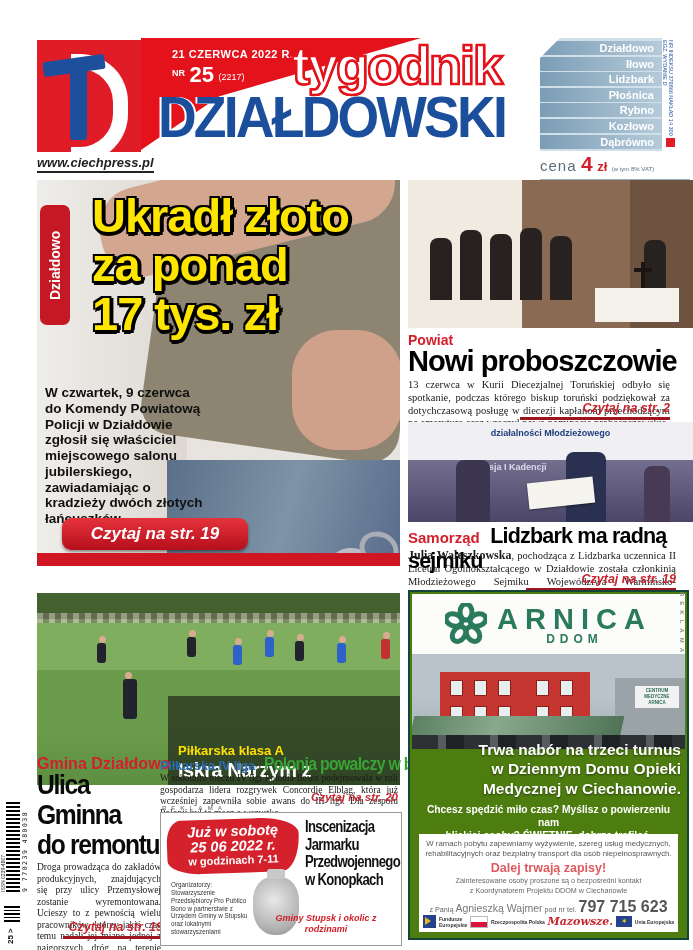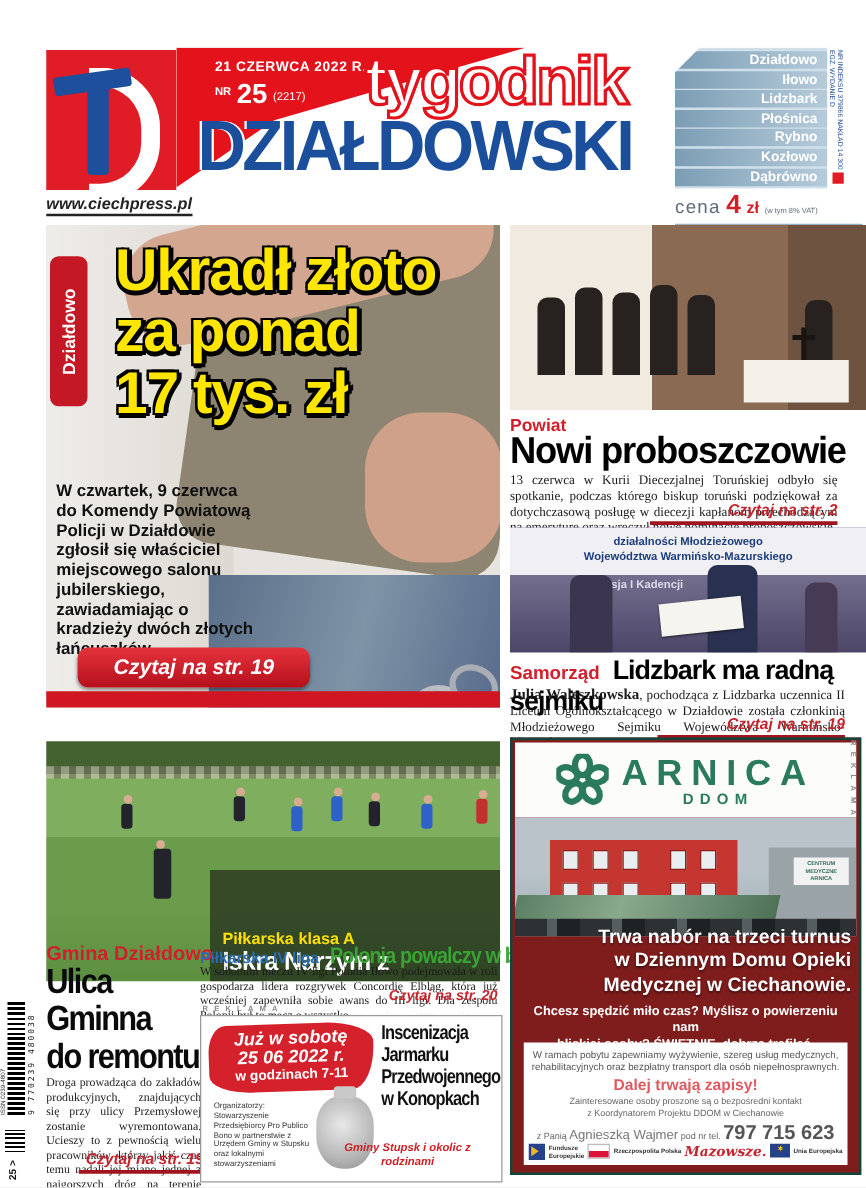--- a/index.html
+++ b/index.html
@@ -137,21 +137,21 @@
   .kon-pot{position:absolute;left:92px;top:64px;width:46px;height:58px;
            background:radial-gradient(circle at 45% 40%,#e8e8e8,#b7b7b7 60%,#8f8f8f);
            border-radius:40% 40% 45% 45%;}
   .kon-pot:before{content:"";position:absolute;left:14px;top:-8px;width:18px;height:10px;background:#c9c9c9;border-radius:3px;}
   .kon-h{position:absolute;left:144px;top:5px;width:96px;font-size:16px;font-weight:800;color:#111;
          line-height:1.1;letter-spacing:-.8px;transform:scaleX(.82);transform-origin:left;}
   .kon-inv{position:absolute;left:92px;top:100px;width:146px;color:#cf2027;font-weight:bold;
            font-style:italic;font-size:9px;text-align:center;line-height:1.2;}
 
   
-  .arnica{left:408px;top:590px;width:281px;height:350px;background:#7f1d1d;border:2px solid #14453a;box-sizing:border-box;}
+  .arnica{left:408px;top:590px;width:281px;height:350px;background:#4d7c0f;border:2px solid #14453a;box-sizing:border-box;}
   .arn-top{position:absolute;left:2px;top:2px;width:273px;height:60px;background:#fcfcfb;
            display:flex;align-items:center;justify-content:center;gap:10px;}
   .arn-name{font-size:29px;letter-spacing:7px;color:#2a7a5e;font-weight:600;}
   .arn-sub{font-size:12px;letter-spacing:5px;color:#2a7a5e;font-weight:600;text-align:center;margin-top:-4px;}
   .rek2{left:679px;top:592px;writing-mode:vertical-rl;}
   .arn-photo{position:absolute;left:2px;top:62px;width:273px;height:95px;overflow:hidden;
              background:linear-gradient(#b9c3c9 0 45%,#9fb0b6);}
   .arn-bld{position:absolute;left:28px;top:18px;width:150px;height:70px;background:#c4362f;}
   .win{position:absolute;width:11px;height:14px;background:#e8edf0;border:1px solid #8c1f1a;}
   .arn-bld2{position:absolute;right:0;top:24px;width:70px;height:64px;background:#9aa4a8;}
@@ -164,21 +164,21 @@
   .arn-h{position:absolute;left:6px;top:148px;width:265px;color:#fff;font-weight:800;font-size:15.5px;
          text-align:right;line-height:1.25;text-shadow:0 1px 2px rgba(0,0,0,.5);}
   .arn-s{position:absolute;left:8px;top:212px;width:261px;color:#fff;font-weight:bold;font-size:10.3px;
          text-align:center;line-height:1.25;}
   .arn-box{position:absolute;left:9px;top:242px;width:259px;height:98px;background:#fff;text-align:center;}
   .arn-info{font-size:7.8px;color:#555;line-height:1.3;margin-top:5px;}
   .arn-hl{color:#e05a60;font-weight:bold;font-size:12.5px;margin-top:2px;}
   .arn-c{font-size:7.2px;color:#666;line-height:1.35;margin-top:1px;}
   .arn-cname{font-size:10.5px;color:#777;}
   .arn-phone{font-size:16px;color:#555;font-weight:bold;}
-  .logos{position:absolute;left:4px;bottom:4px;width:251px;display:flex;align-items:flex-start;justify-content:space-between;}
+  .logos{position:absolute;left:4px;bottom:4px;width:251px;display:flex;align-items:center;justify-content:space-between;}
   .lg{display:flex;align-items:center;gap:3px;font-size:5px;color:#333;text-align:left;font-weight:bold;}
   .lg-fe{width:13px;height:13px;background:#26428b;position:relative;}
   .lg-fe:after{content:"";position:absolute;left:2px;top:2px;border-left:6px solid #e8b72c;border-top:4px solid transparent;border-bottom:4px solid transparent;}
   .lg-pl{width:16px;height:10px;background:linear-gradient(#fff 0 50%,#dc143c 50%);border:1px solid #bbb;}
   .lg-mz{font-family:"DejaVu Serif",serif;font-style:italic;color:#c5242c;font-size:11px;font-weight:bold;}
   .lg-eu{width:16px;height:11px;background:#26428b;position:relative;color:#f7d117;font-size:6px;text-align:center;line-height:11px;letter-spacing:-1px;}
 
   
   .bc-wrap{left:4px;top:944px;width:160px;height:26px;transform:rotate(-90deg);transform-origin:0 0;}
   .bc-issue{position:absolute;left:0px;top:2px;font-size:8px;font-weight:bold;color:#111;}
@@ -259,21 +259,20 @@
   </div>
   <div class="abs kicker powiat-k">Powiat</div>
   <div class="abs powiat-h">Nowi proboszczowie</div>
   <div class="abs brief powiat-b">13 czerwca w Kurii Diecezjalnej Toruńskiej odbyło się spotkanie, podczas którego biskup toruński podziękował za dotychczasową posługę w diecezji kapłanom przechodzącym na emeryturę oraz wręczył nowe nominacje proboszczowskie.</div>
   <div class="abs cta-sm powiat-cta">Czytaj na str. 2</div>
   <div class="abs redbar powiat-bar"></div>
 
   <div class="abs stage">
     <div class="stage-banner">
       <div>działalności Młodzieżowego</div>
-      <div>Województwa Warmińsko-Mazurskiego</div>
     </div>
     <div class="stage-mid">Sesja I Kadencji</div>
     <div class="fig" style="left:48px;top:38px;width:34px;height:62px;background:#3c3550;"></div>
     <div class="fig" style="left:158px;top:30px;width:40px;height:70px;background:#2a3150;"></div>
     <div class="fig" style="left:236px;top:44px;width:26px;height:56px;background:#463a55;"></div>
     <div class="cert"></div>
   </div>
   <div class="abs sam-row">
     <span class="kicker sam-k">Samorząd</span>
     <span class="sam-h">Lidzbark ma radną sejmiku</span>

